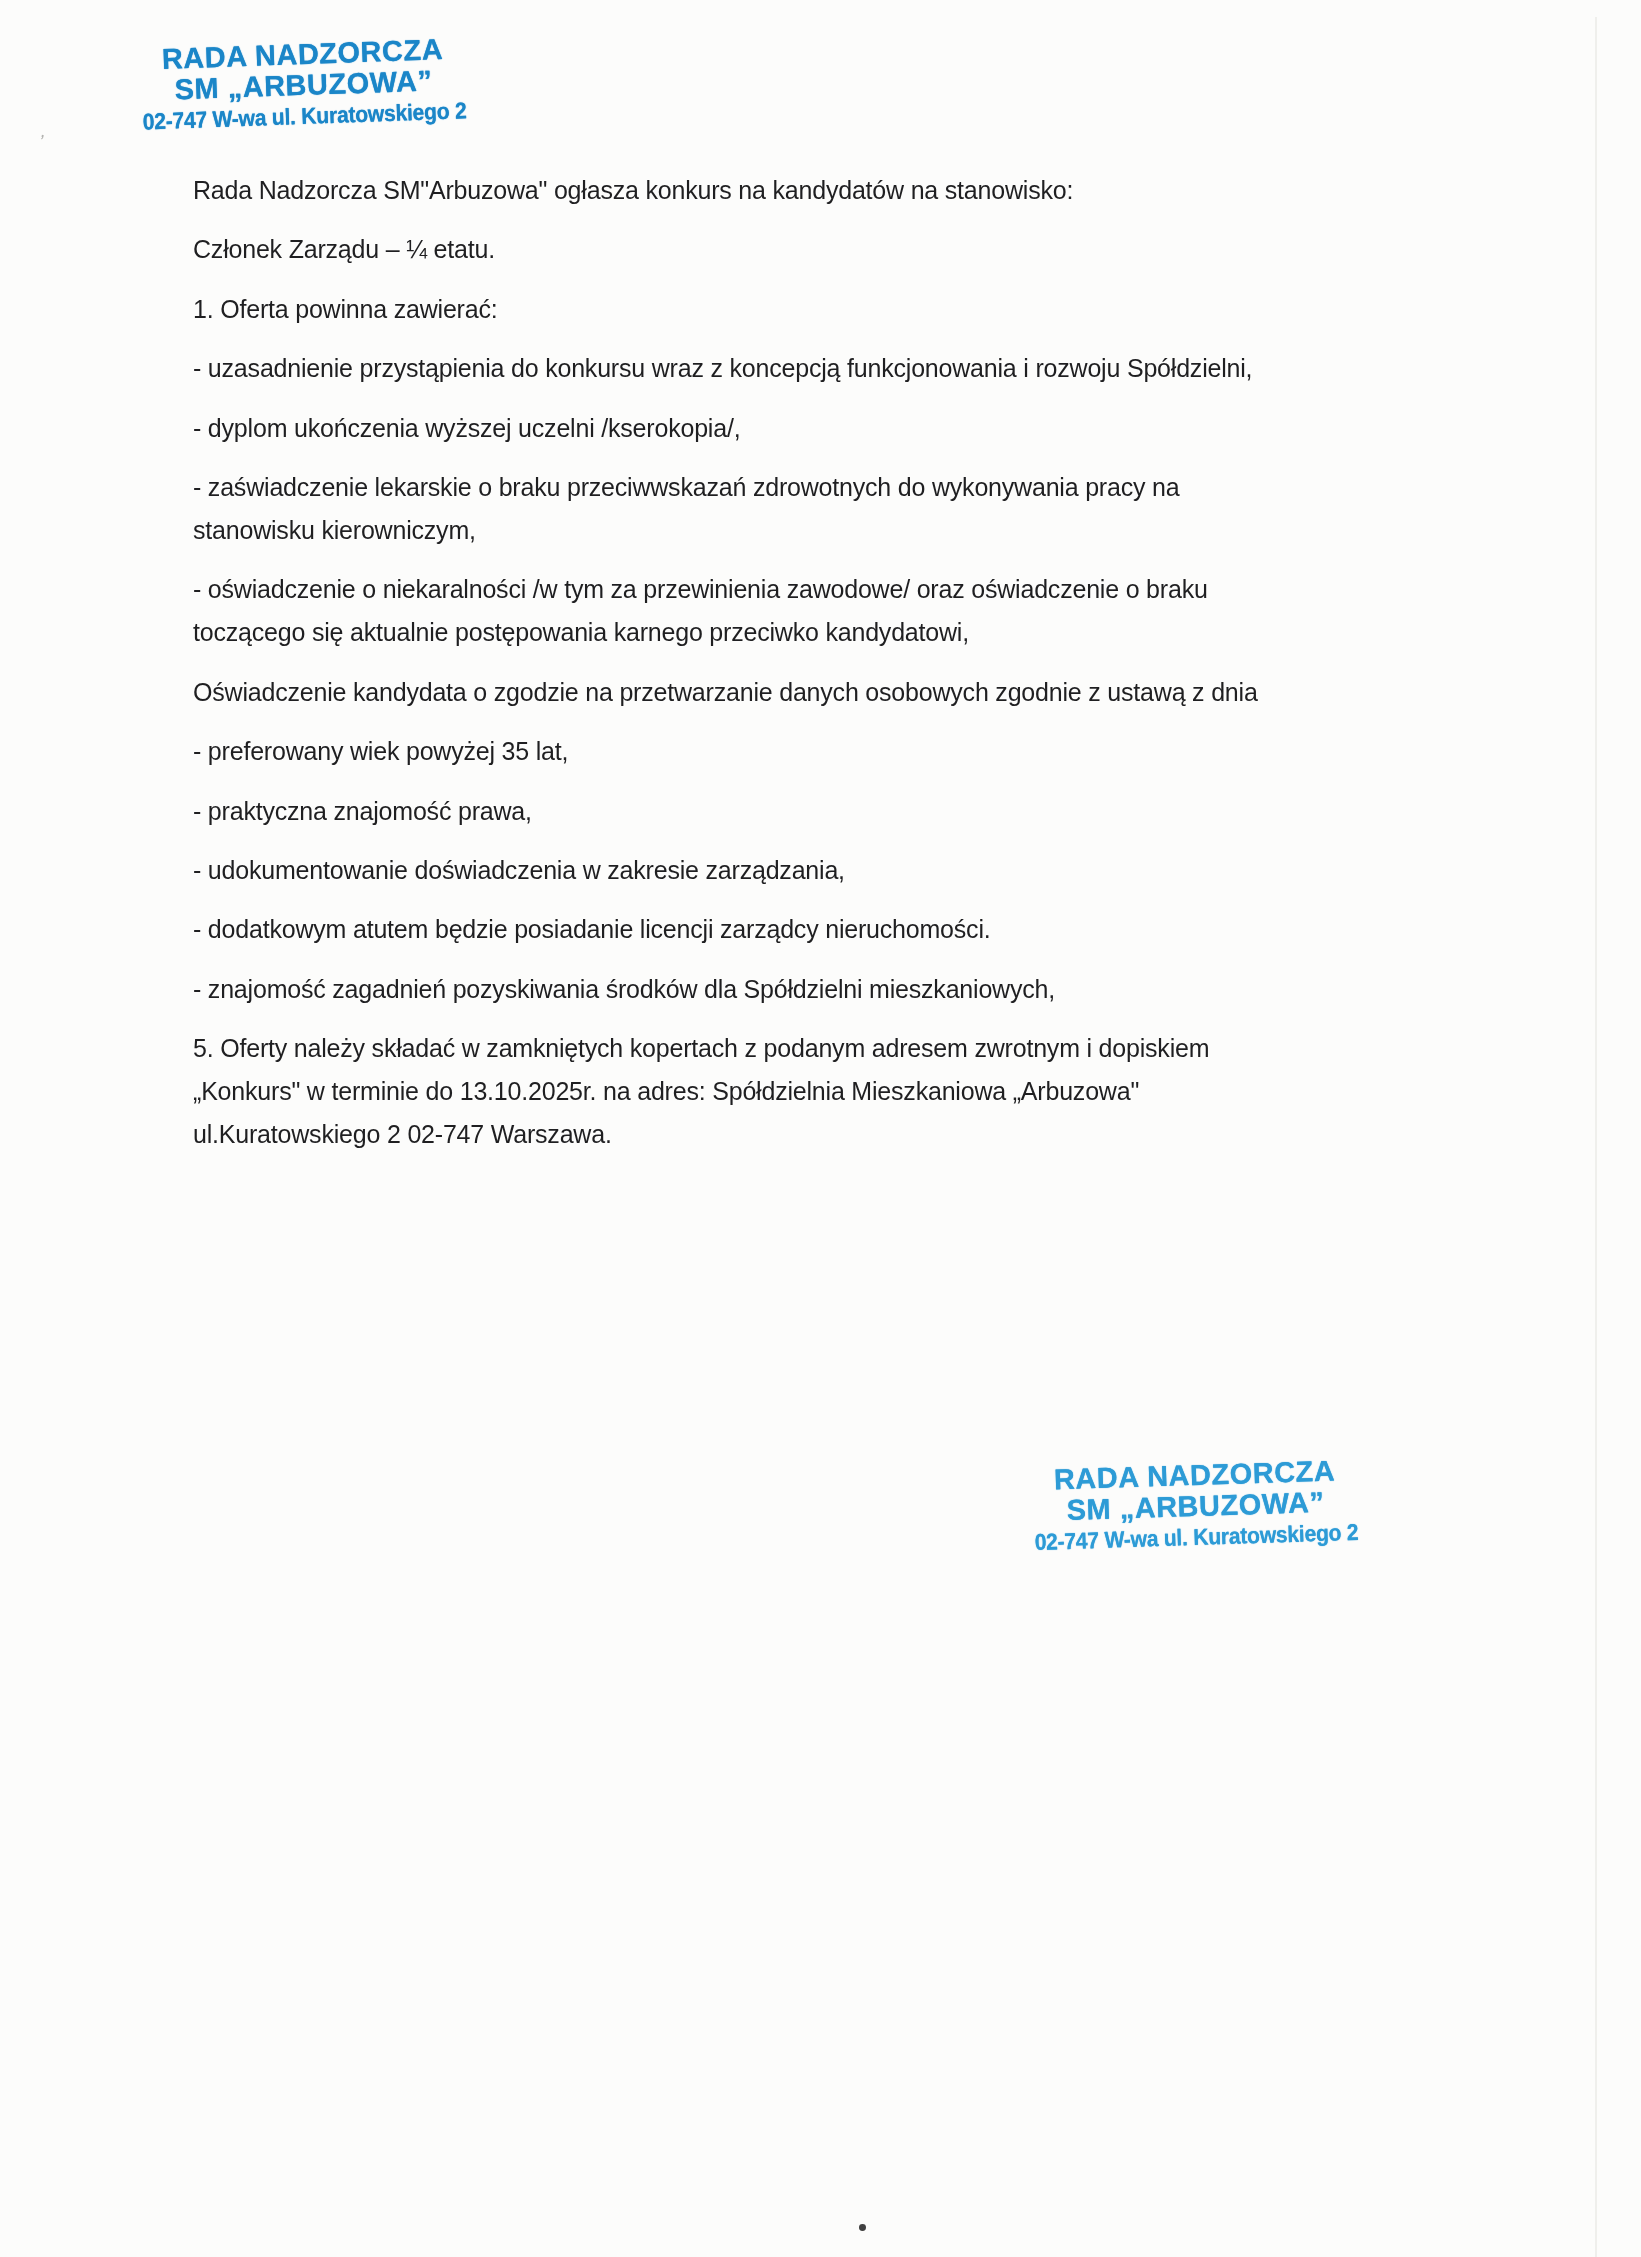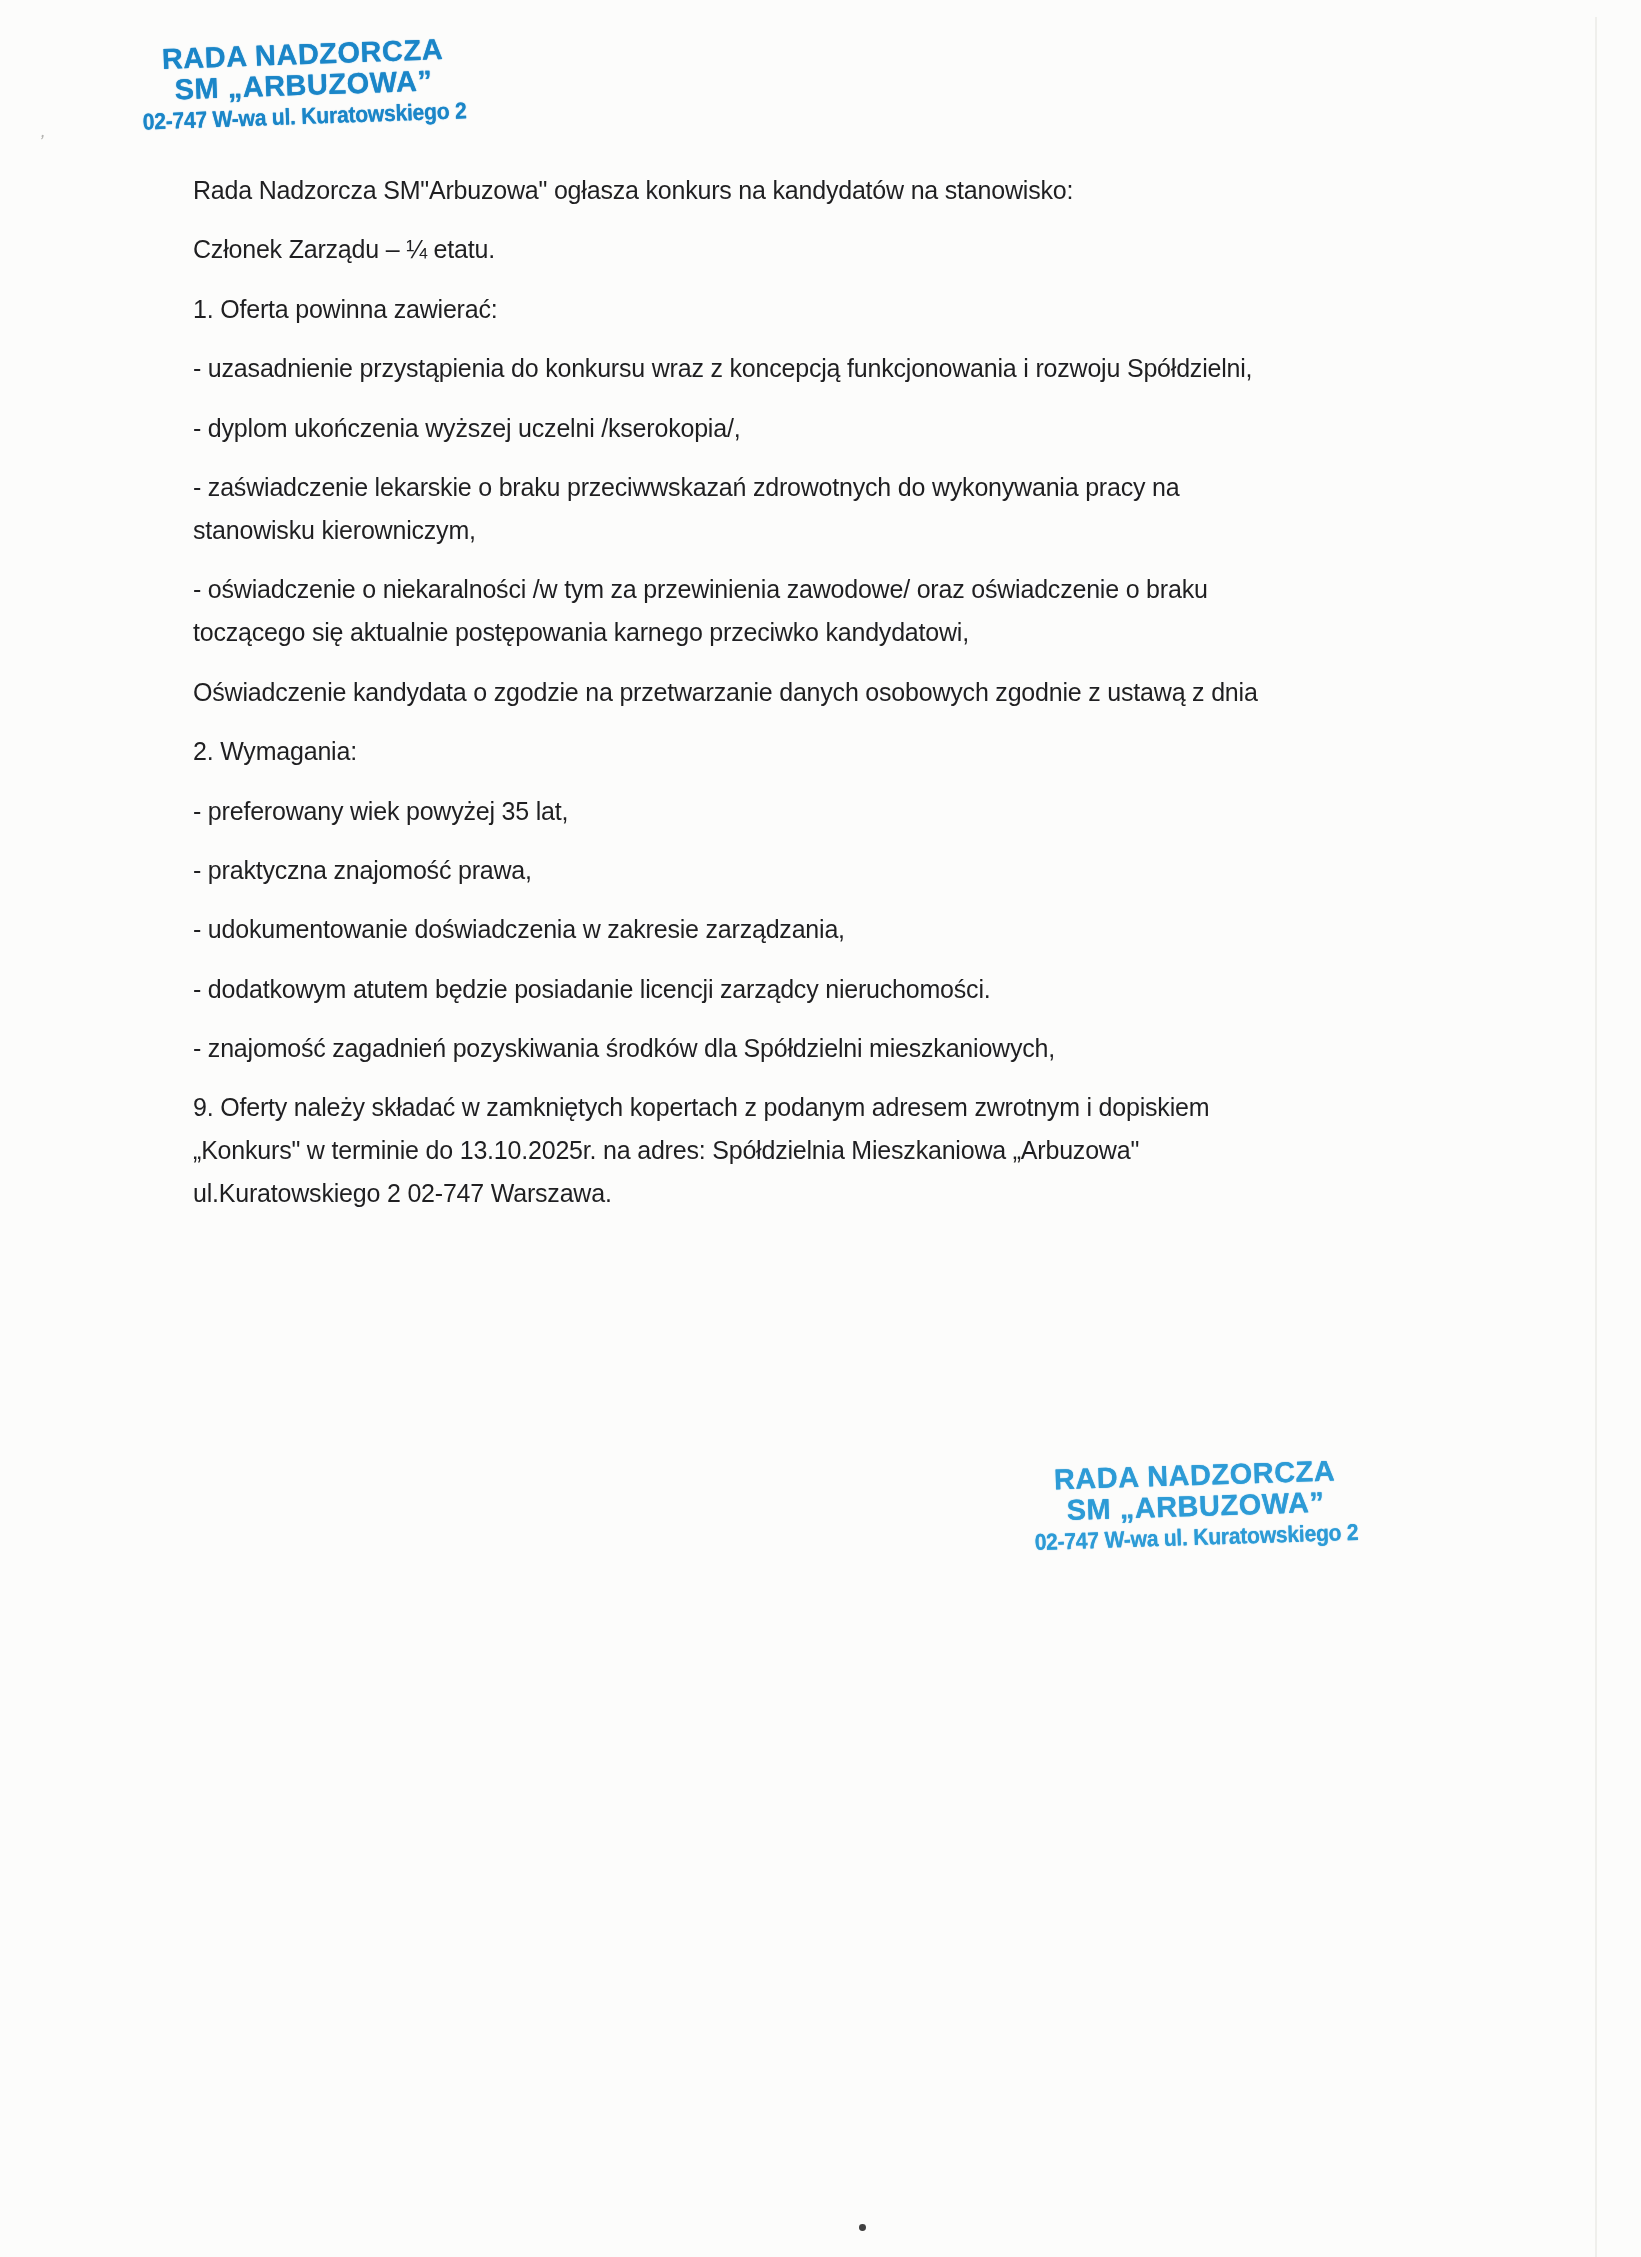--- a/index.html
+++ b/index.html
@@ -85,39 +85,36 @@
       <div class="line">stanowisku kierowniczym,</div>
     </div>
     <div class="para">
       <div class="line">- oświadczenie o niekaralności /w tym za przewinienia zawodowe/ oraz oświadczenie o braku</div>
       <div class="line">toczącego się aktualnie postępowania karnego przeciwko kandydatowi,</div>
     </div>
     <div class="para">
       <div class="line">Oświadczenie kandydata o zgodzie na przetwarzanie danych osobowych zgodnie z ustawą z dnia</div>
     </div>
     <div class="para">
-      <div class="line">2. Wymagania:</div>
-    </div>
-    <div class="para">
       <div class="line">- preferowany wiek powyżej 35 lat,</div>
     </div>
     <div class="para">
       <div class="line">- praktyczna znajomość prawa,</div>
     </div>
     <div class="para">
       <div class="line">- udokumentowanie doświadczenia w zakresie zarządzania,</div>
     </div>
     <div class="para">
       <div class="line">- dodatkowym atutem będzie posiadanie licencji zarządcy nieruchomości.</div>
     </div>
     <div class="para">
       <div class="line">- znajomość zagadnień pozyskiwania środków dla Spółdzielni mieszkaniowych,</div>
     </div>
     <div class="para">
-      <div class="line">9. Oferty należy składać w zamkniętych kopertach z podanym adresem zwrotnym i dopiskiem</div>
+      <div class="line">5. Oferty należy składać w zamkniętych kopertach z podanym adresem zwrotnym i dopiskiem</div>
       <div class="line">„Konkurs" w terminie do 13.10.2025r. na adres: Spółdzielnia Mieszkaniowa „Arbuzowa"</div>
       <div class="line">ul.Kuratowskiego 2 02-747 Warszawa.</div>
     </div>
   </div>
 
   <div class="stamp stamp-bottom">
     <div class="s1">RADA NADZORCZA</div>
     <div class="s2">SM „ARBUZOWA”</div>
     <div class="s3">02-747 W-wa ul. Kuratowskiego 2</div>
   </div>

